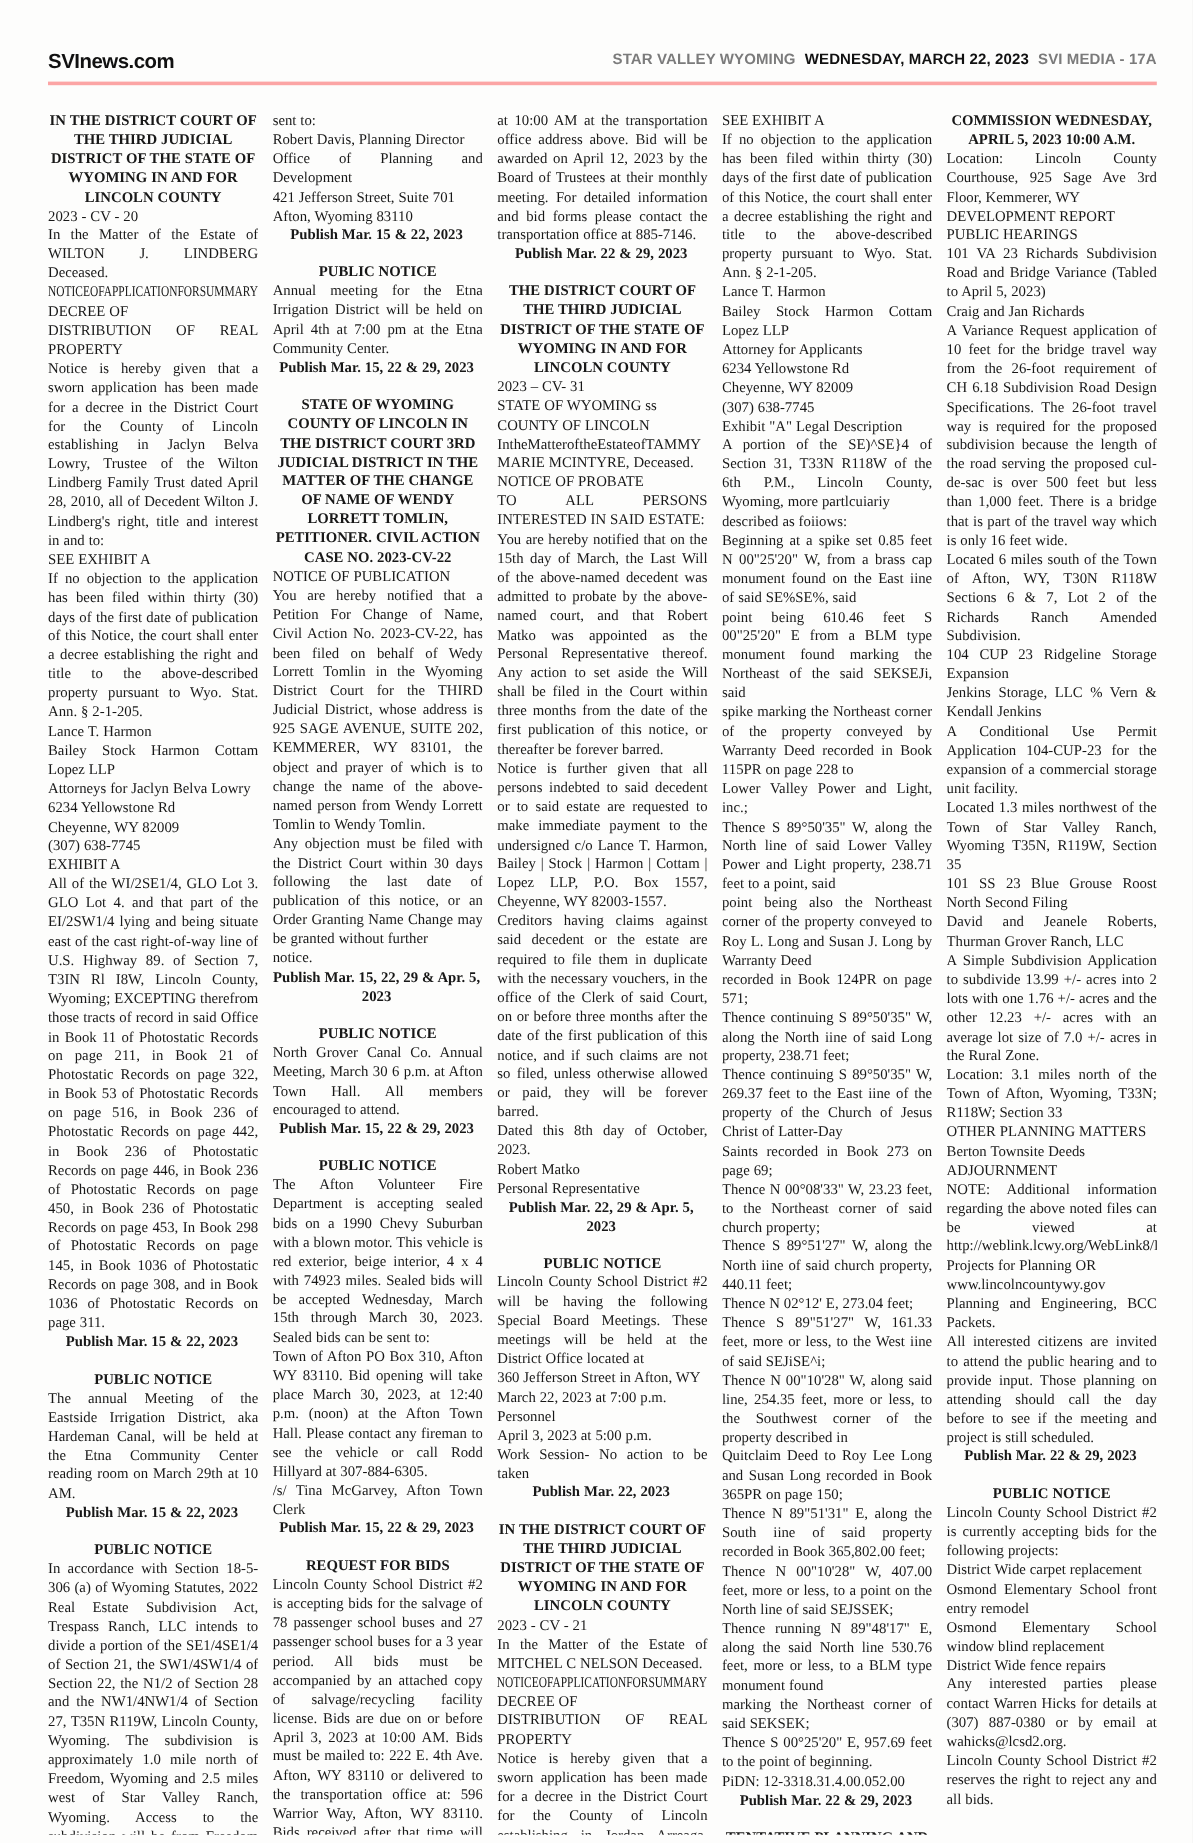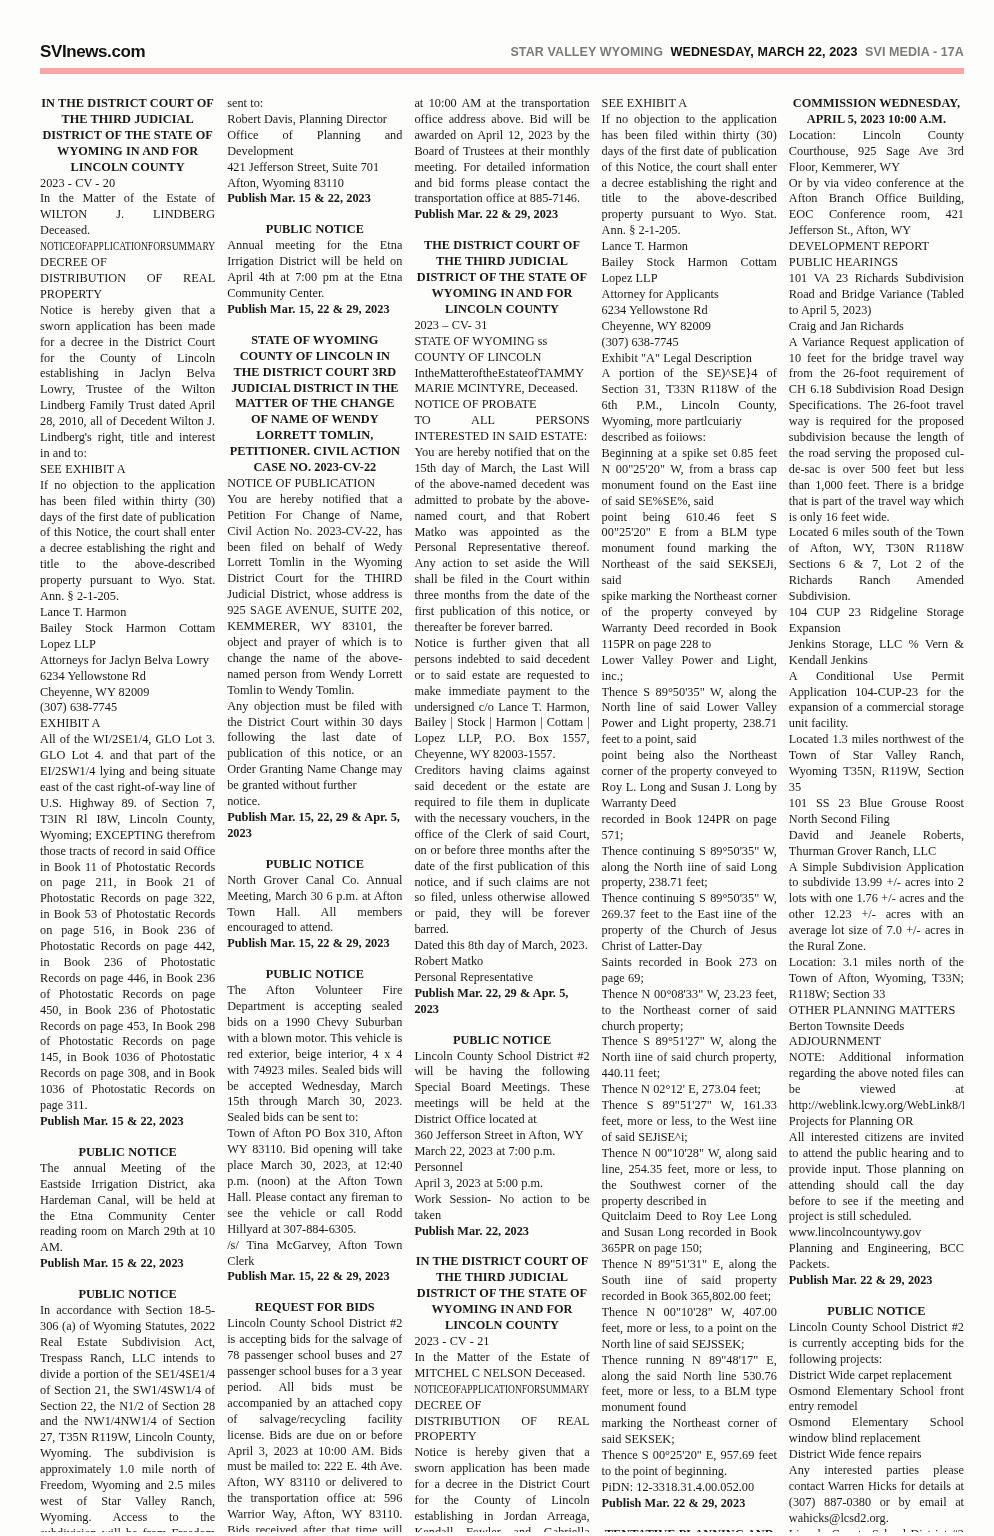--- a/index.html
+++ b/index.html
@@ -4,22 +4,22 @@
 <style>
   html,body { margin:0; padding:0; background:#e8e8e8; }
   body { width:994px; height:1536px; overflow:hidden; }
   .page {
     width:994px; height:1536px; box-sizing:border-box;
     background:#fdfdfc; color:#181818;
     font-family:"Liberation Serif", serif;
     padding:42px 30px 0 40px;
   }
   header {
-    display:flex; justify-content:space-between; align-items:center;
-    border-bottom:6px solid #fca5a5; padding-bottom:6px;
+    display:flex; justify-content:space-between; align-items:flex-start;
+    border-bottom:3px solid #fca5a5; padding-bottom:6px;
   }
   .site {
     font-family:"Liberation Sans", sans-serif; font-weight:bold;
     font-size:17px; letter-spacing:-0.4px; color:#111;
   }
   .masthead {
     font-family:"Liberation Sans", sans-serif; font-size:12.5px;
     color:#7b7b7b; letter-spacing:0.1px; font-weight:bold;
   }
   .masthead .mh-seg { margin-left:4px; }
@@ -28,21 +28,21 @@
     display:flex; gap:12px; margin-top:22px;
     height:1436px; overflow:hidden;
   }
   .col { flex:1 1 0; min-width:0; overflow:hidden; }
   .blk {
     margin:0; font-size:12.3px; line-height:15.9px;
     text-align:justify; word-spacing:0.2px;
   }
   .blk-heading { font-weight:bold; text-align:center; margin-top:15px; }
   .col .blk:first-child { margin-top:0; }
-  .blk-publish { font-weight:bold; text-align:left; padding-right:2px; }
+  .blk-publish { font-weight:bold; text-align:center; padding-right:2px; }
   .blk-compressed {}
   .squeeze { display:inline-block; white-space:nowrap; transform-origin:0 60%; }
 </style>
 </head>
 <body>
 
 <div class="page">
   <header>
     <div class="site">SVInews.com</div>
     <div class="masthead">
@@ -109,21 +109,21 @@
         <p class="blk blk-heading">THE DISTRICT COURT OF THE THIRD JUDICIAL DISTRICT OF THE STATE OF WYOMING IN AND FOR LINCOLN COUNTY</p>
         <p class="blk blk-para">2023 – CV- 31</p>
         <p class="blk blk-para">STATE OF WYOMING  ss</p>
         <p class="blk blk-para">COUNTY OF LINCOLN</p>
         <p class="blk blk-compressed"><span class="squeeze">IntheMatteroftheEstateofTAMMY</span> MARIE MCINTYRE, Deceased.</p>
         <p class="blk blk-para">NOTICE OF PROBATE</p>
         <p class="blk blk-para">TO ALL PERSONS INTERESTED IN SAID ESTATE:</p>
         <p class="blk blk-para">You are hereby notified that on the 15th day of March, the Last Will of the above-named decedent was admitted to probate by the above-named court, and that Robert Matko was appointed as the Personal Representative thereof. Any action to set aside the Will shall be filed in the Court within three months from the date of the first publication of this notice, or thereafter be forever barred.</p>
         <p class="blk blk-para">Notice is further given that all persons indebted to said decedent or to said estate are requested to make immediate payment to the undersigned c/o Lance T. Harmon, Bailey | Stock | Harmon | Cottam | Lopez LLP, P.O. Box 1557, Cheyenne, WY 82003-1557.</p>
         <p class="blk blk-para">Creditors having claims against said decedent or the estate are required to file them in duplicate with the necessary vouchers, in the office of the Clerk of said Court, on or before three months after the date of the first publication of this notice, and if such claims are not so filed, unless otherwise allowed or paid, they will be forever barred.</p>
-        <p class="blk blk-para">Dated this 8th day of March, 2023.</p>
+        <p class="blk blk-para">Dated this 8th day of October, 2023.</p>
         <p class="blk blk-para">Robert Matko</p>
         <p class="blk blk-para">Personal Representative</p>
         <p class="blk blk-publish">Publish Mar. 22, 29 &amp; Apr. 5, 2023</p>
         <p class="blk blk-heading">PUBLIC NOTICE</p>
         <p class="blk blk-para">Lincoln County School District #2 will be having the following Special Board Meetings. These meetings will be held at the District Office located at</p>
         <p class="blk blk-para">360 Jefferson Street in Afton, WY</p>
         <p class="blk blk-para">March 22, 2023 at 7:00 p.m.</p>
         <p class="blk blk-para">Personnel</p>
         <p class="blk blk-para">April 3, 2023 at 5:00 p.m.</p>
         <p class="blk blk-para">Work Session- No action to be taken</p>
@@ -168,41 +168,40 @@
         <p class="blk blk-para">Thence running N 89"48'17" E, along the said North line 530.76 feet, more or less, to a BLM type monument found</p>
         <p class="blk blk-para">marking the Northeast corner of said SEKSEK;</p>
         <p class="blk blk-para">Thence S 00°25'20" E, 957.69 feet to the point of beginning.</p>
         <p class="blk blk-para">PiDN: 12-3318.31.4.00.052.00</p>
         <p class="blk blk-publish">Publish Mar. 22 &amp; 29, 2023</p>
         <p class="blk blk-heading">TENTATIVE PLANNING AND DEVELOPMENT OFFICE AGENDA FOR LINCOLN COUNTY</p>
       </div>
       <div class="col">
         <p class="blk blk-heading">COMMISSION WEDNESDAY, APRIL 5, 2023 10:00 A.M.</p>
         <p class="blk blk-para">Location: Lincoln County Courthouse, 925 Sage Ave 3rd Floor, Kemmerer, WY</p>
-        <p class="blk blk-para">Or by via video conference at the Afton Branch Office Building, EOC Conference room, 421 Jefferson St., Afton, WY</p>
         <p class="blk blk-para">DEVELOPMENT REPORT</p>
         <p class="blk blk-para">PUBLIC HEARINGS</p>
         <p class="blk blk-para">101 VA 23 Richards Subdivision Road and Bridge Variance (Tabled to April 5, 2023)</p>
         <p class="blk blk-para">Craig and Jan Richards</p>
         <p class="blk blk-para">A Variance Request application of 10 feet for the bridge travel way from the 26-foot requirement of CH 6.18 Subdivision Road Design Specifications. The 26-foot travel way is required for the proposed subdivision because the length of the road serving the proposed cul-de-sac is over 500 feet but less than 1,000 feet.  There is a bridge that is part of the travel way which is only 16 feet wide.</p>
         <p class="blk blk-para">Located 6 miles south of the Town of Afton, WY, T30N R118W Sections 6 &amp; 7, Lot 2 of the Richards Ranch Amended Subdivision.</p>
         <p class="blk blk-para">104 CUP 23 Ridgeline Storage Expansion</p>
         <p class="blk blk-para">Jenkins Storage, LLC % Vern &amp; Kendall Jenkins</p>
         <p class="blk blk-para">A Conditional Use Permit Application 104-CUP-23 for the expansion of a commercial storage unit facility.</p>
         <p class="blk blk-para">Located 1.3 miles northwest of the Town of Star Valley Ranch, Wyoming T35N, R119W, Section 35</p>
         <p class="blk blk-para">101 SS 23 Blue Grouse Roost North Second Filing</p>
         <p class="blk blk-para">David and Jeanele Roberts, Thurman Grover Ranch, LLC</p>
         <p class="blk blk-para">A Simple Subdivision Application to subdivide 13.99 +/- acres into 2 lots with one 1.76 +/- acres and the other 12.23 +/- acres with an average lot size of 7.0 +/- acres in the Rural Zone.</p>
         <p class="blk blk-para">Location: 3.1 miles north of the Town of Afton, Wyoming, T33N; R118W; Section 33</p>
         <p class="blk blk-para">OTHER PLANNING MATTERS</p>
         <p class="blk blk-para">Berton Townsite Deeds</p>
         <p class="blk blk-para">ADJOURNMENT</p>
         <p class="blk blk-para">NOTE: Additional information regarding the above noted files can be viewed at http://weblink.lcwy.org/WebLink8/Browse.aspx Projects for Planning OR</p>
+        <p class="blk blk-para">www.lincolncountywy.gov Planning and Engineering, BCC Packets.</p>
         <p class="blk blk-para">All interested citizens are invited to attend the public hearing and to provide input.  Those planning on attending should call the day before to see if the meeting and project is still scheduled.</p>
-        <p class="blk blk-para">www.lincolncountywy.gov Planning and Engineering, BCC Packets.</p>
         <p class="blk blk-publish">Publish Mar. 22 &amp; 29, 2023</p>
         <p class="blk blk-heading">PUBLIC NOTICE</p>
         <p class="blk blk-para">Lincoln County School District #2 is currently accepting bids for the following projects:</p>
         <p class="blk blk-para">District Wide carpet replacement</p>
         <p class="blk blk-para">Osmond Elementary School front entry remodel</p>
         <p class="blk blk-para">Osmond Elementary School window blind replacement</p>
         <p class="blk blk-para">District Wide fence repairs</p>
         <p class="blk blk-para">Any interested parties please contact Warren Hicks for details at (307) 887-0380 or by email at wahicks@lcsd2.org.</p>
         <p class="blk blk-para">Lincoln County School District #2 reserves the right to reject any and all bids.</p>
       </div>

